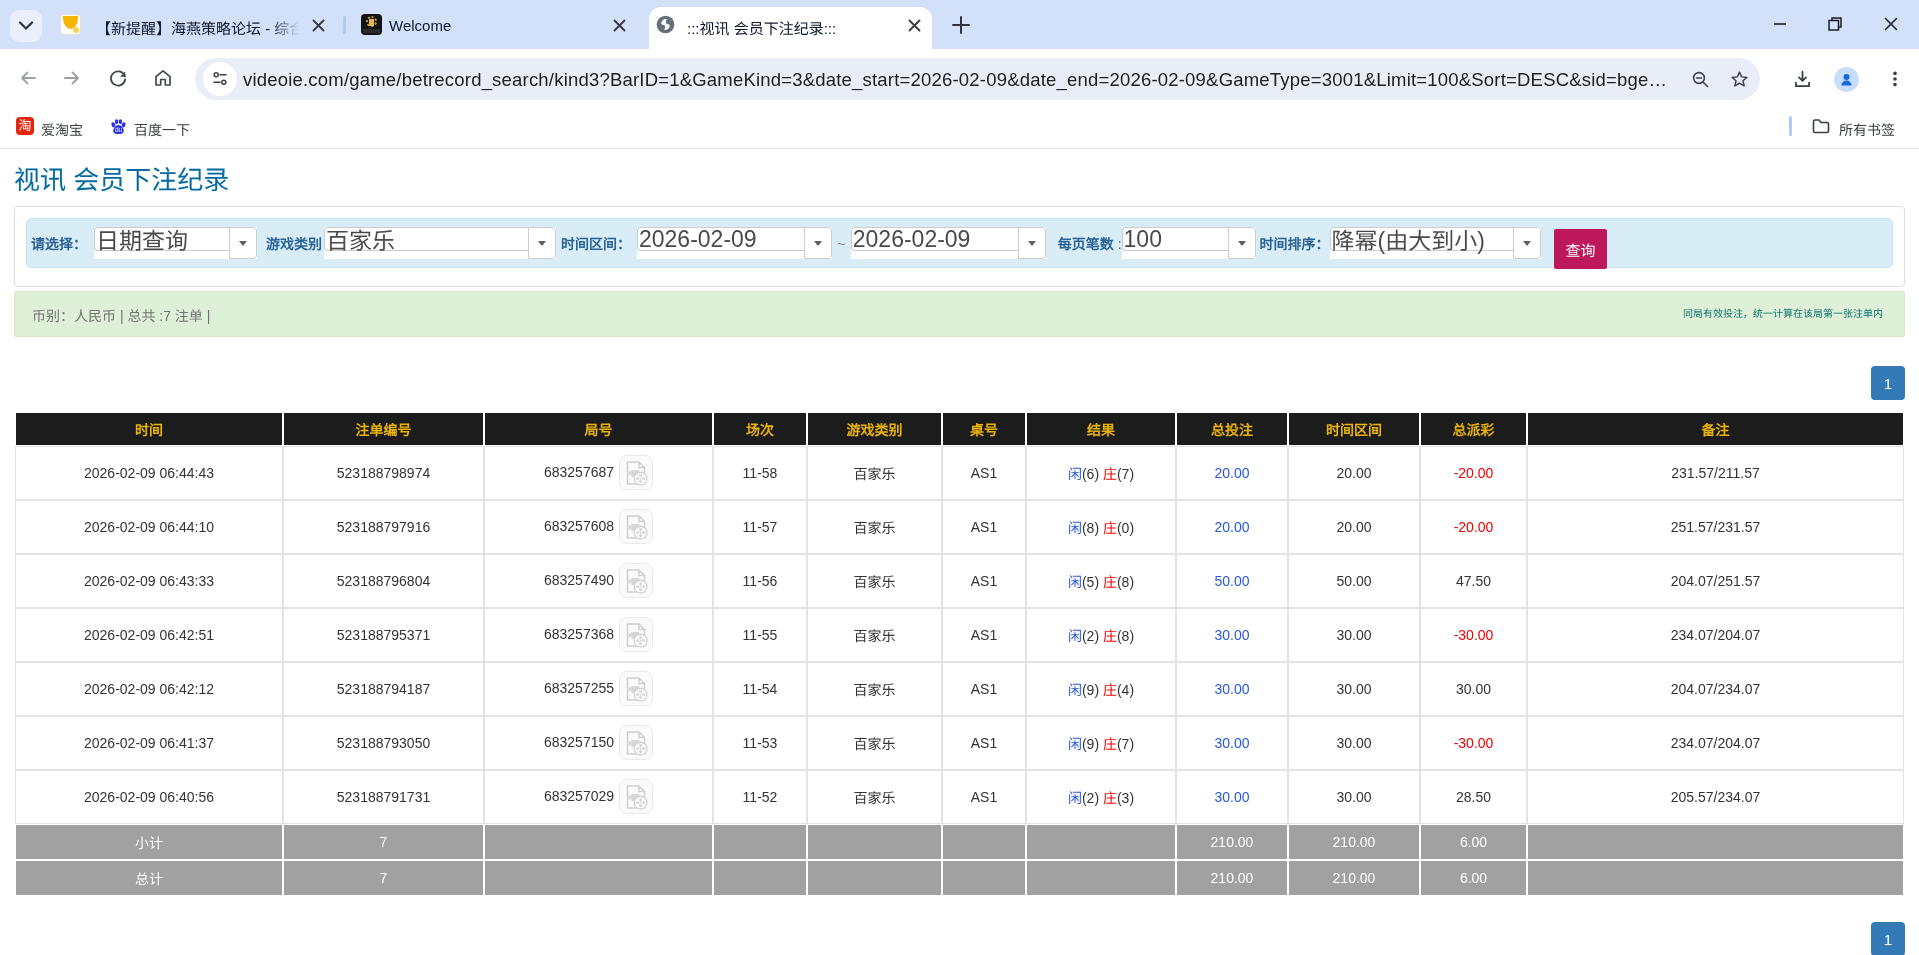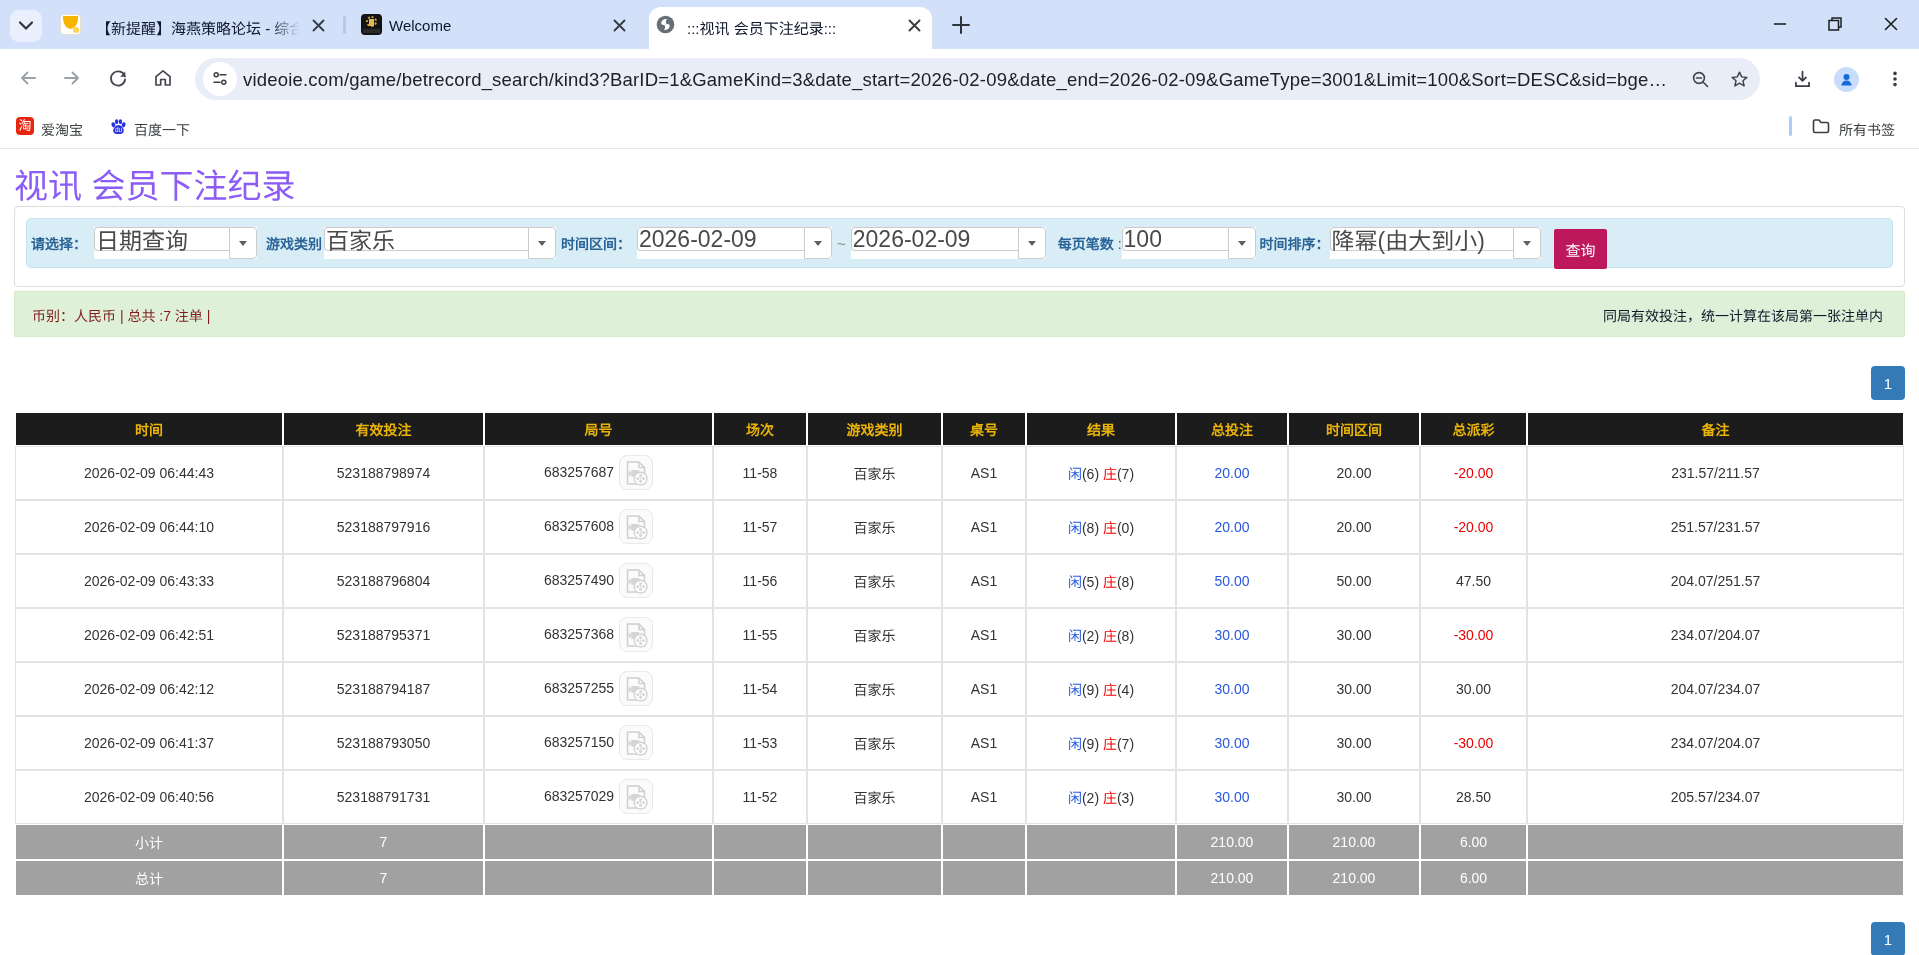--- a/index.html
+++ b/index.html
@@ -9,32 +9,32 @@
 .abs { position:absolute; }
 
 #tabstrip { position:absolute; left:0; top:0; width:1919px; height:49px; background:#d2e0fa; }
 #toolbar { position:absolute; left:0; top:49px; width:1919px; height:56px; background:#fff; border-radius:10px 10px 0 0; }
 #bookbar { position:absolute; left:0; top:105px; width:1919px; height:44px; background:#fff; border-bottom:1px solid #e4e6ea; }
 .tabtxt { font-size:12px; color:#0f172a; white-space:nowrap; overflow:hidden; }
 #activetab { position:absolute; left:649px; top:7px; width:283px; height:42px; background:#fff; border-radius:12px 12px 0 0; }
 
 #omnibox { position:absolute; left:195px; top:58px; width:1565px; height:42px; background:#e9edf8; border-radius:21px; }
 
-#pagetitle { position:absolute; left:14px; top:159px; font-size:34px; color:#8b5cf6; letter-spacing:0px; }
+#pagetitle { position:absolute; left:14px; top:159px; font-size:26px; color:#0369a1; letter-spacing:0px; }
 #panel { position:absolute; left:14px; top:206px; width:1891px; height:81px; border:1px solid #ddd; border-radius:4px; background:#fff; }
 #bluebar { position:absolute; left:11px; top:11px; width:1867px; height:50px; background:#d9edf7; border:1px solid #c5e3f0; border-radius:5px; display:flex; align-items:center; }
 .flabel { color:#2a6496; font-weight:bold; font-size:14px; white-space:nowrap; }
 .combo { display:flex; height:32px; background:#fff; }
 .combo .txt { border:1px solid #ccc; border-right:none; height:24px; font-size:23px; color:#4a4a4a; display:flex; align-items:center; padding-left:1px; background:#fff; border-radius:4px 0 0 4px; }
 .combo .arr { width:28px; height:32px; border:1px solid #ccc; background:#fff; display:flex; align-items:center; justify-content:center; border-radius:0 4px 4px 0; }
 .tri { width:0; height:0; border-left:4.5px solid transparent; border-right:4.5px solid transparent; border-top:5.5px solid #5f5f5f; }
 #btnquery { position:absolute; left:1527px; top:10px; width:53px; height:40px; background:#be185d; color:#fff; font-size:15px; border-radius:2px; display:flex; align-items:center; justify-content:center; }
 #greenbar { position:absolute; left:14px; top:291px; width:1891px; height:46px; background:#dff0d8; border:1px solid #d6e9c6; border-radius:2px; }
-#greenbar .l { position:absolute; left:17px; top:13px; font-size:14px; color:#7f1d1d; }
-#greenbar .r { position:absolute; right:21px; top:13px; font-size:14px; color:#0f172a; }
+#greenbar .l { position:absolute; left:17px; top:13px; font-size:14px; color:#737373; }
+#greenbar .r { position:absolute; right:21px; top:13px; font-size:10px; color:#0f766e; }
 .pagebtn { position:absolute; width:34px; height:34px; background:#337ab7; border-radius:4px; color:#fff; font-size:15px; display:flex; align-items:center; justify-content:center; }
 
 #tbl { position:absolute; left:14px; top:411px; width:1891px; border-collapse:separate; border-spacing:2px; table-layout:fixed; }
 #tbl th { background:#1c1c1c; color:#eab308; font-weight:bold; font-size:14px; height:32px; text-align:center; vertical-align:middle; }
 #tbl td { background:#fff; color:#333; font-size:14px; height:52px; text-align:center; vertical-align:middle; box-shadow:0 0 0 1px #e3e3e3; }
 #tbl tr.foot td { background:#a1a1a1; color:#fff; box-shadow:none; height:34px; }
 .bluev, #tbl td.bluev { color:#2757e0; }
 .redv, #tbl td.redv { color:#ee0000; }
 .vbtn { display:inline-block; vertical-align:middle; width:34px; height:35px; background:#fbfbfb; border:1px solid #e9e9e9; border-radius:8px; margin-left:5px; position:relative; top:-1px; }
 .vbtn svg { display:block; margin:4px auto 0; }
@@ -222,21 +222,21 @@
       <col style="width:82px">
       <col style="width:148px">
       <col style="width:110px">
       <col style="width:130px">
       <col style="width:105px">
       <col>
 </colgroup>
 <tbody>
       <tr>
         <th>时间</th>
-        <th>有效投注</th>
+        <th>注单编号</th>
         <th>局号</th>
         <th>场次</th>
         <th>游戏类别</th>
         <th>桌号</th>
         <th>结果</th>
         <th>总投注</th>
         <th>时间区间</th>
         <th>总派彩</th>
         <th>备注</th>
       </tr>

